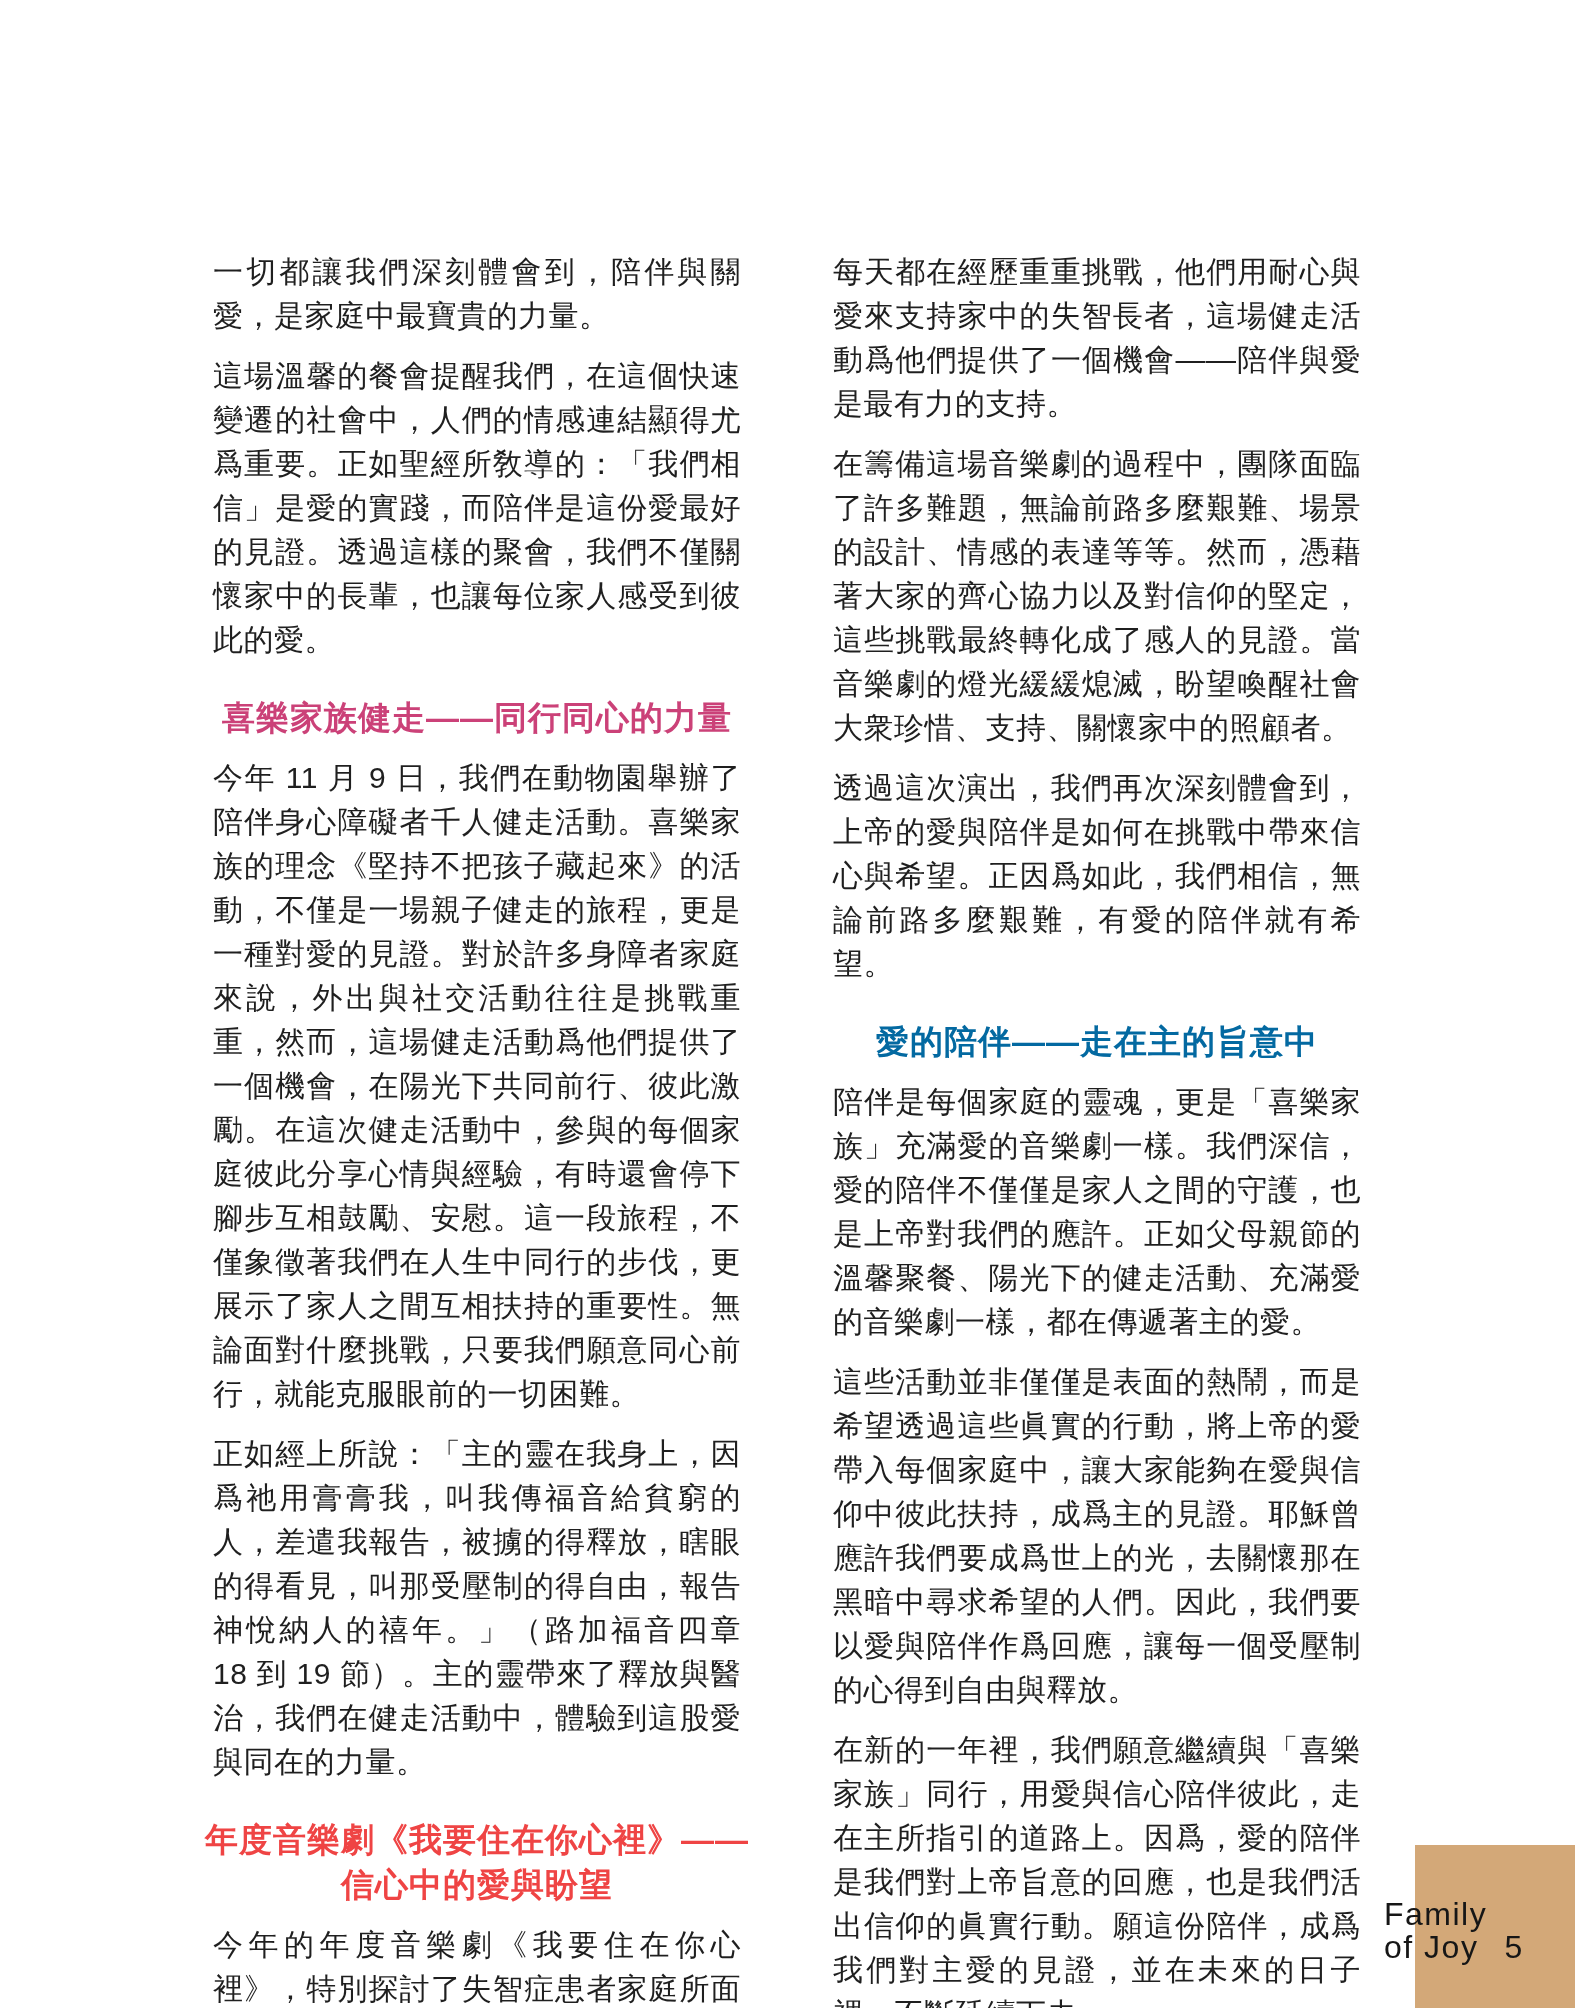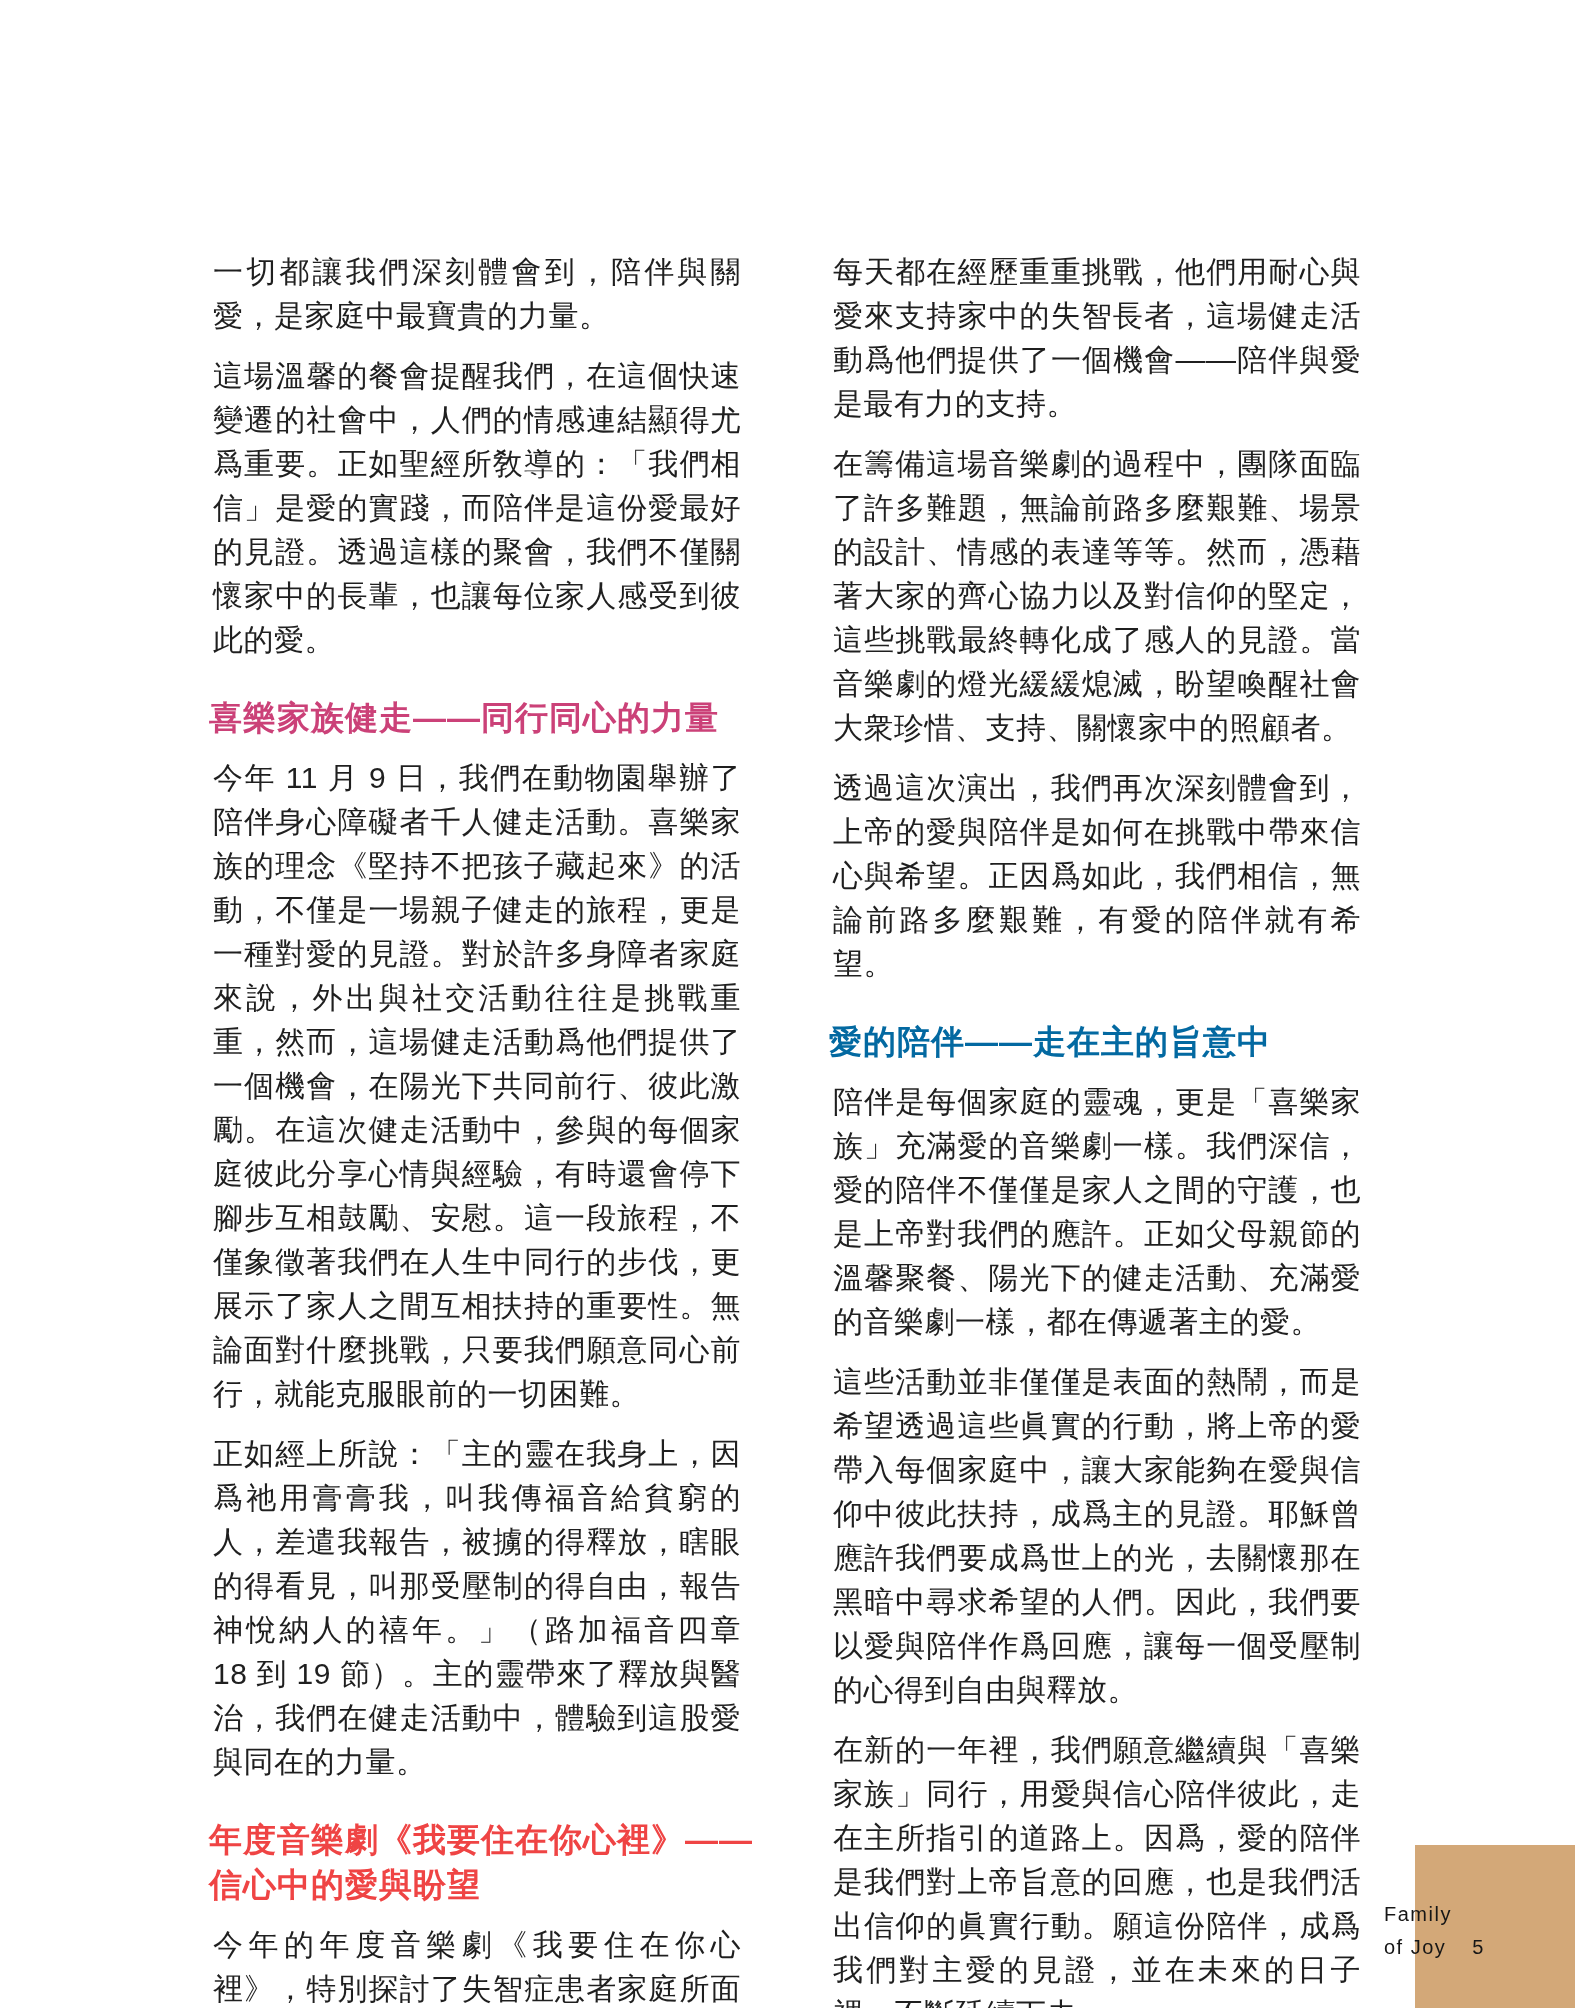--- a/index.html
+++ b/index.html
@@ -18,37 +18,37 @@
     font-size:30px;
     line-height:44px;
     text-align:justify;
     text-justify:inter-ideograph;
     letter-spacing:0.5px;
   }
   .col-left{left:197px;}
   .col-right{left:817px;}
   .col p{margin:16px;}
   .col h2.heading{
-    margin:33px 0 9px 12px;
+    margin:33px 0 9px 0;
     font-size:33px;
     line-height:45px;
     font-weight:bold;
-    text-align:left;
+    text-align:center;
     white-space:pre-line;
     letter-spacing:1px;
   }
   .footer-tab{
     position:absolute;
     left:1415px;top:1845px;
     width:160px;height:163px;
   }
   .footer-text{
     position:absolute;
     left:1384px;top:1898px;
-    font-size:20px;
+    font-size:32px;
     line-height:33px;
     color:#161616;
     letter-spacing:1.5px;
     white-space:nowrap;
   }
   .footer-text .row{display:block;}
   .footer-text .pagenum{margin-left:26px;letter-spacing:0;}
 </style>
 </head>
 <body>

